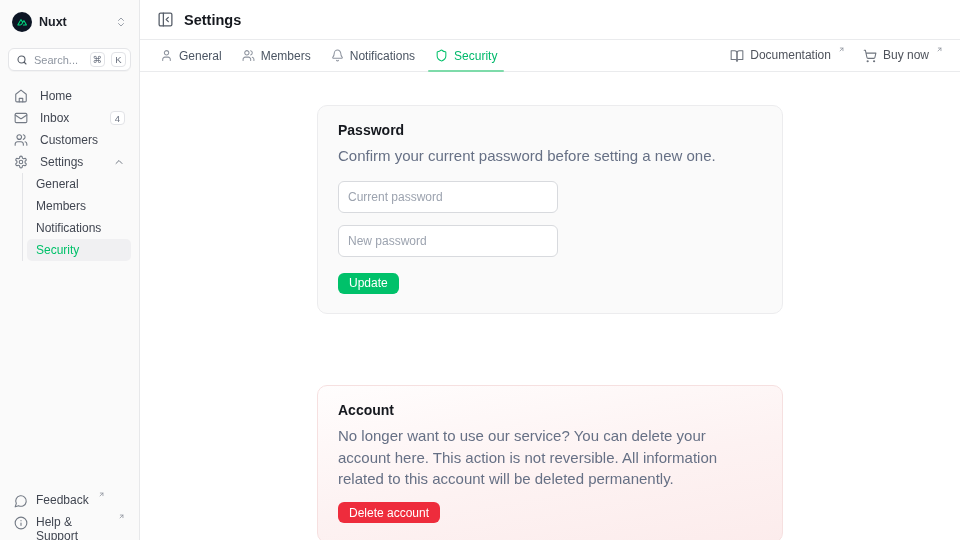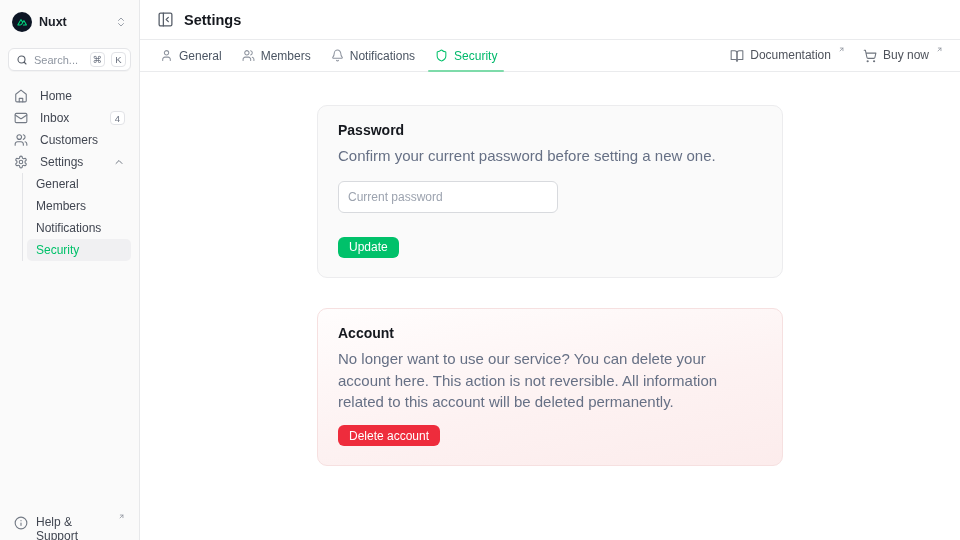--- a/index.html
+++ b/index.html
@@ -58,36 +58,36 @@
     font-size:12px; color:#4b5563; cursor:pointer; padding:0 3px; }
   .tab .ico { color:#8d939e; display:flex; }
   .tab.active { color:#00b96b; }
   .tab.active .ico { color:#00c16a; }
   .tab-underline { position:absolute; left:-4px; right:-4px; bottom:-1px; height:2px;
     background:#7edbaa; border-radius:2px; }
   .tabbar-right { margin-left:auto; display:flex; align-items:center; gap:18px; }
   .action-link { display:flex; align-items:flex-start; gap:6px; font-size:12px; color:#4e525b; cursor:pointer; }
   .action-link .ico { color:#6e747e; display:flex; margin-top:1px; }
 
-  .content { flex:1; overflow:auto; display:flex; flex-direction:column; align-items:center; }
+  .content { flex:1; overflow:auto; display:flex; flex-direction:column; align-items:center;gap:41px; }
   .card { width:466px; border-radius:10px; padding:16px 20px 19px; }
   .card-password { margin-top:33px; background:#fafafa; border:1px solid #ececee; }
   .card-account { margin-top:30px; background:linear-gradient(170deg,#fffdfd 0%,#fdf2f2 55%,#fcecec 100%);
     border:1px solid #f6e0e0; }
   .card-title { font-size:14px; font-weight:700; color:#15181e; }
   .card-desc { margin-top:7px; font-size:15px; line-height:1.45; color:#667085; }
   .field { display:block; width:220px; height:32px; margin-top:12px; background:#fff;
     border:1px solid #d8dade; border-radius:6px; padding:0 9px; font-size:12px; color:#3a3f47;
     font-family:"Liberation Sans",sans-serif; outline:none; }
   .field::placeholder { color:#9ca3af; }
   .field.first { margin-top:14px; }
   .btn { display:inline-flex; align-items:center; justify-content:center; height:21px; padding:0 11px;
     border:none; border-radius:6px; font-size:12px; font-weight:500; color:#fff; cursor:pointer;
     font-family:"Liberation Sans",sans-serif; }
-  .btn-update { margin-top:24px; background:#00c16a; }
+  .btn-update { margin-top:16px; background:#00c16a; }
   .btn-delete { margin-top:12px; background:#ee2c3c; }
   svg { display:block; }
 </style>
 </head>
 <body>
 
 <div class="app">
 
   <aside class="sidebar">
     <div class="sidebar-top">
@@ -177,20 +177,34 @@
         </div>
         <div class="sub-item active">
           <span>Security</span>
         </div>
       </div>
     </nav>
 
     <div class="sidebar-spacer"></div>
 
     <div class="sidebar-footer">
+      <div class="foot-item">
+        <span class="ico">
+          <svg width="14" height="14" viewBox="0 0 24 24" fill="none" stroke="currentColor" stroke-width="1.9" stroke-linecap="round" stroke-linejoin="round">
+              <path d="M7.9 20A9 9 0 1 0 4 16.1L2 22Z"></path>
+            </svg>
+        </span>
+        <span>Feedback</span>
+        <span class="ext">
+          <svg width="7" height="7" viewBox="0 0 24 24" fill="none" stroke="currentColor" stroke-width="2.6" stroke-linecap="round" stroke-linejoin="round">
+              <path d="M7 17 17 7"></path>
+              <path d="M8 7h9v9"></path>
+            </svg>
+        </span>
+      </div>
       <div class="foot-item">
         <span class="ico">
           <svg width="14" height="14" viewBox="0 0 24 24" fill="none" stroke="currentColor" stroke-width="1.9" stroke-linecap="round" stroke-linejoin="round">
               <circle cx="12" cy="12" r="10"></circle>
               <path d="M12 16v-4"></path>
               <path d="M12 8h.01"></path>
             </svg>
         </span>
         <span>Help &amp; Support</span>
         <span class="ext">
@@ -289,20 +303,21 @@
           </span>
         </div>
       </div>
     </div>
 
     <div class="content">
       <section class="card card-password">
         <div class="card-title">Password</div>
         <div class="card-desc">Confirm your current password before setting a new one.</div>
         <input class="field first" type="text" placeholder="Current password" style="">
+        <input class="field" type="text" placeholder="New password" style="">
         <button class="btn btn-update">Update</button>
       </section>
 
       <section class="card card-account">
         <div class="card-title">Account</div>
         <div class="card-desc">No longer want to use our service? You can delete your account here. This action is not reversible. All information related to this account will be deleted permanently.</div>
         <button class="btn btn-delete">Delete account</button>
       </section>
     </div>
   </div>

